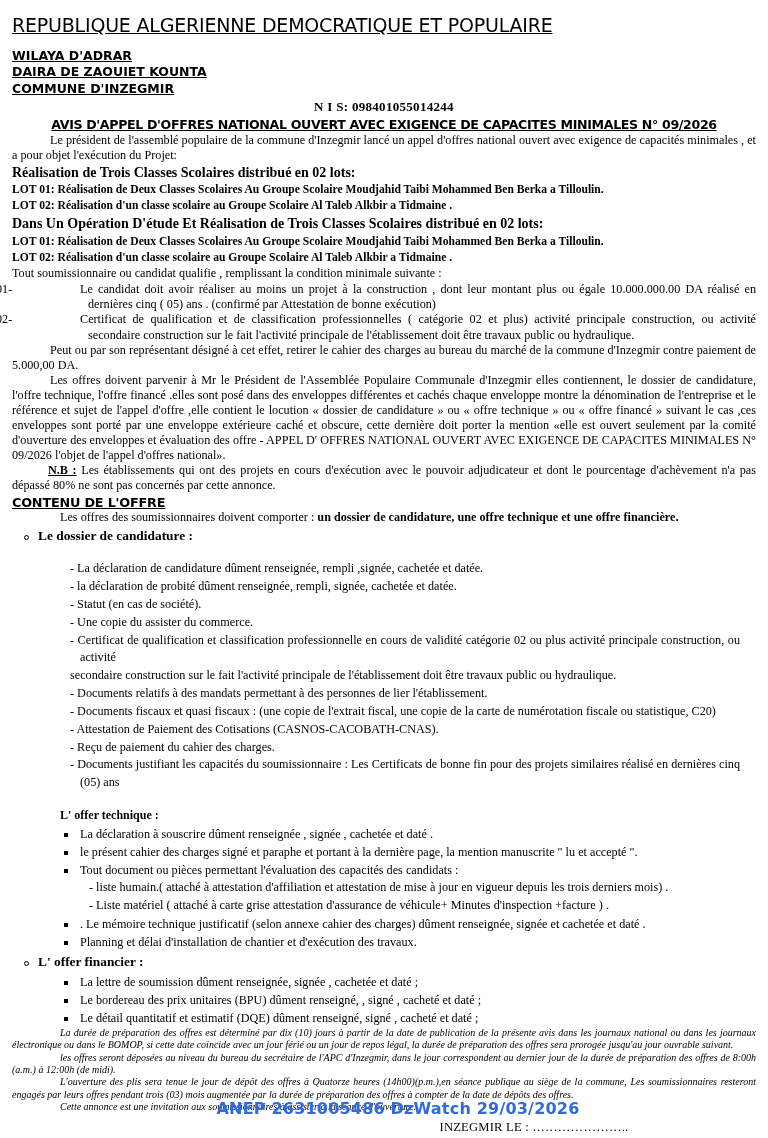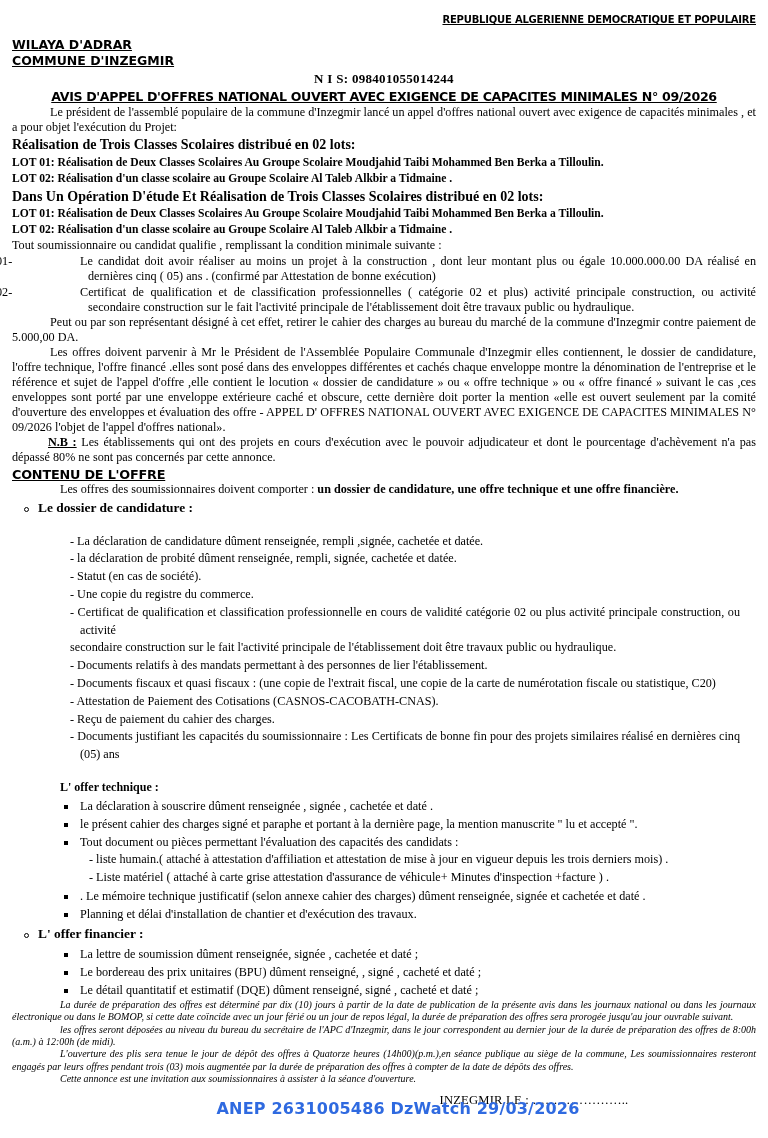--- a/index.html
+++ b/index.html
@@ -18,24 +18,24 @@
   .page {
     position: relative;
     width: 768px;
     height: 1138px;
     box-sizing: border-box;
     padding: 14px 12px 0 12px;
   }
 
   
   .main-title {
-    text-align: right;
-    font-family: "DejaVu Sans", sans-serif;
-    font-weight: bold;
-    font-size: 10px;
+    text-align: left;
+    font-family: "DejaVu Sans", sans-serif;
+    font-weight: normal;
+    font-size: 19px;
     letter-spacing: -0.2px;
     text-decoration: underline;
     margin: 0 0 10px 0;
     line-height: 1.25;
   }
   .org-line {
     text-align: left;
     font-family: "DejaVu Sans", sans-serif;
     font-weight: bold;
     font-size: 12.5px;
@@ -228,20 +228,21 @@
   }
 </style>
 </head>
 <body>
 
 <div class="page">
 
   <div class="main-title">REPUBLIQUE ALGERIENNE DEMOCRATIQUE ET POPULAIRE</div>
 
   <div class="org-line">WILAYA D'ADRAR</div>
+  <div class="org-line">DAIRA DE ZAOUIET KOUNTA</div>
   <div class="org-line">COMMUNE D'INZEGMIR</div>
   <div class="nis-line">N I S: 098401055014244</div>
   <div class="avis-line">AVIS D'APPEL D'OFFRES NATIONAL OUVERT AVEC EXIGENCE DE CAPACITES MINIMALES N° 09/2026</div>
 
   <p class="para indent just">Le président de l'assemblé populaire de la commune d'Inzegmir  lancé un appel d'offres national ouvert avec exigence de capacités minimales , et a pour objet l'exécution du Projet:</p>
 
   <div class="bold-head">Réalisation de Trois Classes Scolaires  distribué en 02 lots:</div>
   <div class="lot-line">LOT 01: Réalisation de Deux Classes Scolaires Au Groupe Scolaire Moudjahid Taibi Mohammed Ben Berka a Tilloulin.</div>
   <div class="lot-line">LOT 02: Réalisation d'un classe scolaire au Groupe Scolaire Al Taleb Alkbir a Tidmaine .</div>
 
@@ -262,21 +263,21 @@
   <p class="para just" style="text-indent:36px"><b style="text-decoration:underline">N.B :</b><span> Les établissements qui ont des projets en cours d'exécution avec le pouvoir adjudicateur et dont le pourcentage d'achèvement n'a pas dépassé 80% ne sont pas concernés par cette annonce.</span></p>
 
   <div class="contenu-head">CONTENU DE L'OFFRE</div>
   <p class="para" style="text-indent:48px"><span>Les offres des soumissionnaires doivent comporter : </span><b>un dossier de candidature, une offre technique et une offre financière.</b></p>
 
   <div class="circ-head">Le dossier de candidature :</div>
   <ul class="dashlist">
     <li>- La  déclaration de candidature dûment renseignée,  rempli ,signée, cachetée et datée.</li>
     <li>- la déclaration de probité dûment renseignée, rempli, signée, cachetée et datée.</li>
     <li>- Statut (en cas de société).</li>
-    <li>- Une copie du registre du commerce.</li>
+    <li>- Une copie du assister du commerce.</li>
     <li>- Certificat de qualification et classification professionnelle en cours de validité catégorie 02 ou plus activité principale construction, ou activité</li>
     <li class="cont-row" style="text-indent:-10px">secondaire construction sur le fait l'activité principale de l'établissement doit être  travaux public ou hydraulique.</li>
     <li>- Documents relatifs à des mandats permettant à des personnes de lier l'établissement.</li>
     <li>- Documents fiscaux et quasi fiscaux : (une copie de l'extrait fiscal, une copie de la carte de numérotation fiscale ou statistique, C20)</li>
     <li>- Attestation de Paiement des Cotisations (CASNOS-CACOBATH-CNAS).</li>
     <li>- Reçu de paiement du cahier des charges.</li>
     <li>- Documents justifiant les capacités du soumissionnaire : Les Certificats de bonne fin pour des projets similaires réalisé en dernières cinq (05) ans</li>
   </ul>
 
   <div class="sub-head">L' offer technique :</div>

